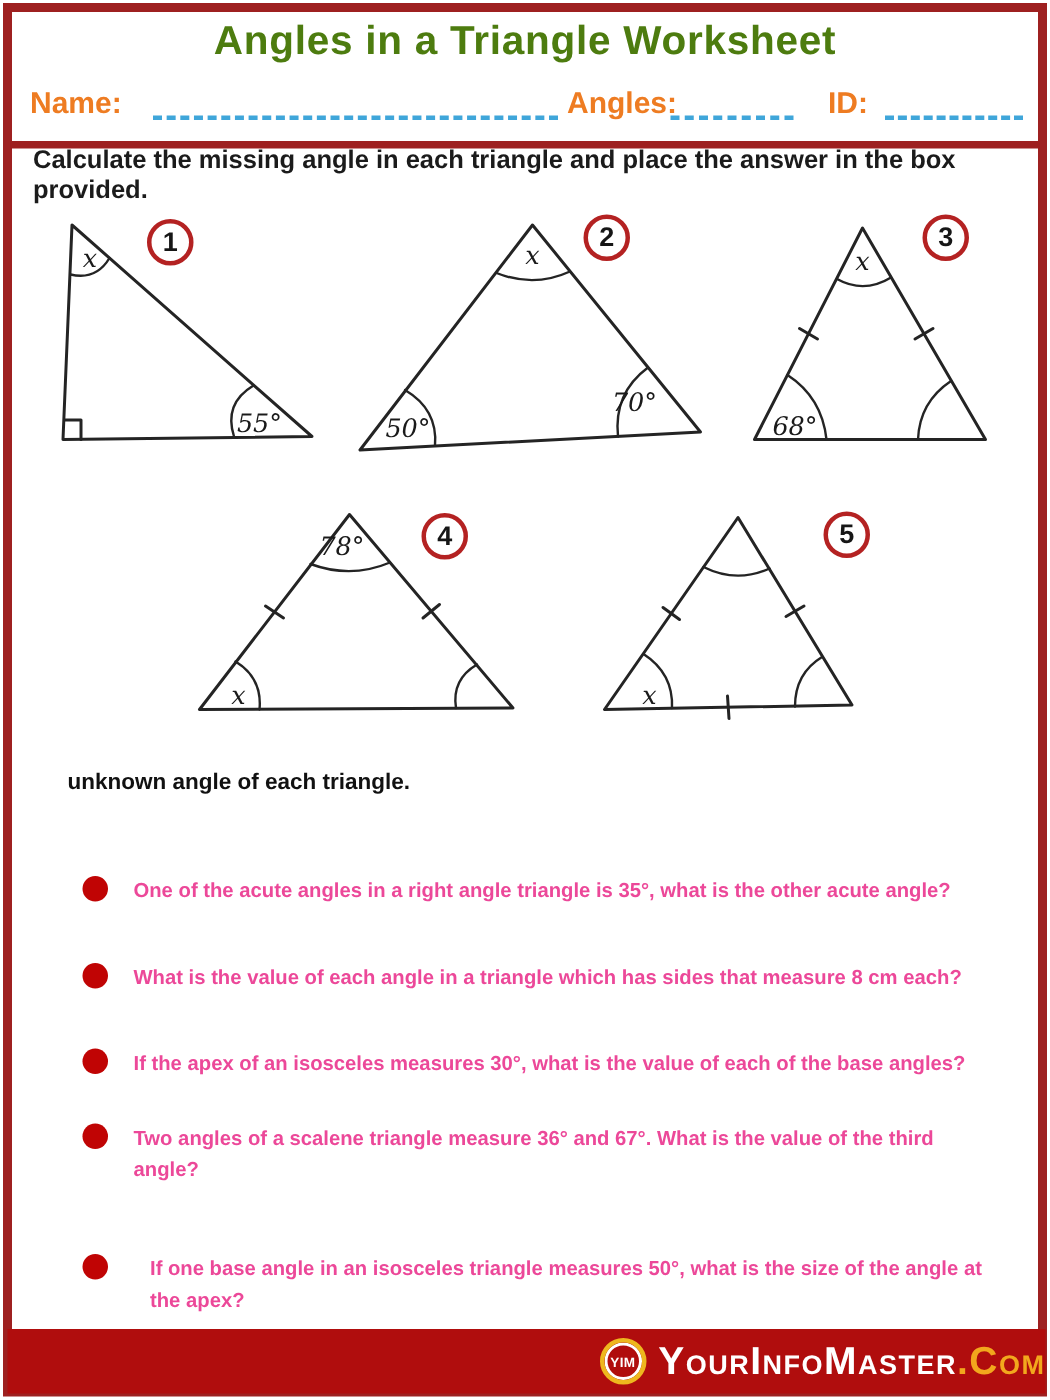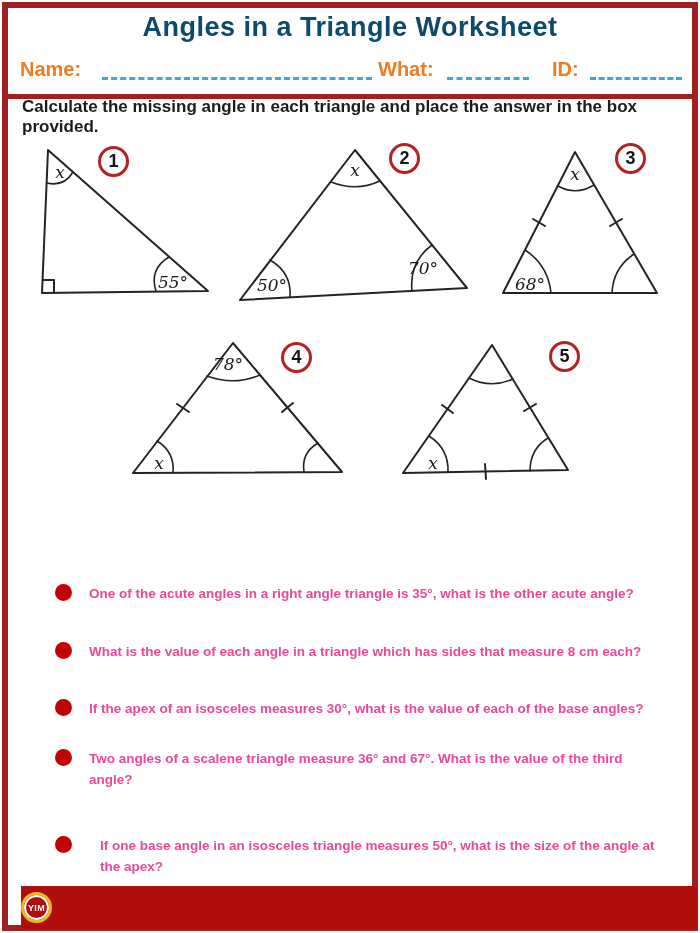--- a/index.html
+++ b/index.html
@@ -13,21 +13,21 @@
   .frame {
     position:absolute; left:2px; top:2px; right:2px; bottom:2px;
     border:6px solid #9e2020;
     pointer-events:none;
   }
   
   .title {
     position:absolute; left:0; top:12px; width:100%;
     text-align:center;
     font-size:27px; font-weight:bold; letter-spacing:0.5px;
-    color:#0c4a6e;
+    color:#4d7c0f;
   }
   .field-label {
     position:absolute;
     font-size:20px; font-weight:bold; color:#ee7c22;
   }
   .field-line {
     position:absolute;
     border-bottom:3px dashed #3fa6da;
     height:1px;
   }
@@ -68,23 +68,23 @@
   .q-bullet {
     width:17px; height:17px; border-radius:50%;
     background:#c00404; flex:0 0 17px; margin-top:1px;
   }
   .q-text {
     margin-left:17px; width:575px;
     font-size:13.5px; font-weight:bold; color:#ec4899; line-height:21px;
   }
   
   .footer {
-    position:absolute; left:21px; right:3px; bottom:4px; height:43px;
+    position:absolute; left:5px; right:3px; bottom:4px; height:43px;
     background:#b00d0d;
-    display:flex; align-items:center; justify-content:flex-start;
+    display:flex; align-items:center; justify-content:flex-end;
   }
   .logo-circle {
     width:31px; height:31px; border-radius:50%;
     border:3px solid #eeb71e; background:#b00d0d;
     box-shadow:inset 0 0 0 2px #ffffff;
     display:flex; align-items:center; justify-content:center;
     margin-right:8px; flex:0 0 31px;
   }
   .logo-text {
     color:#ffffff; font-size:9px; font-weight:bold; letter-spacing:0.3px;
@@ -98,21 +98,21 @@
 </head>
 <body>
 
 <div class="frame"></div>
 
 <div class="title">Angles in a Triangle Worksheet</div>
 
 <div class="field-label" style="left:20px; top:58px;text-align:right;">Name:</div>
 <div class="field-line" style="left:102px; top:77px; width:270px;"></div>
 
-<div class="field-label" style="left:378px; top:58px;">What:</div>
+<div class="field-label" style="left:378px; top:58px;">Angles:</div>
 <div class="field-line" style="left:447px; top:77px; width:82px;"></div>
 
 <div class="field-label" style="left:552px; top:58px;">ID:</div>
 <div class="field-line" style="left:590px; top:77px; width:92px;"></div>
 
 <div class="divider"></div>
 
 <div class="instruction">Calculate the missing angle in each triangle and place the answer in the box provided.</div>
 
 <svg class="tri" style="left:18px; top:143px;" width="200" height="162">
@@ -166,20 +166,21 @@
   <line x1="131" y1="78" x2="143" y2="71"></line>
   <line x1="92" y1="131" x2="93" y2="146"></line>
   <path class="arc" d="M76,45 Q98,56 120,46"></path>
   <path class="arc" d="M55,139 Q56,116 36,103"></path>
   <path class="arc" d="M137,138 Q137,116 155,105"></path>
   <text x="40" y="136">x</text>
 </svg>
 <div class="badge" style="left:549px; top:341px;">5</div>
 
 <div class="section2">
+  <div>unknown angle of each triangle.</div>
 </div>
 
 <div class="question" style="top:583px;">
   <div class="q-bullet"></div>
   <div class="q-text">One of the acute angles in a right angle triangle is 35°, what is the other acute angle?</div>
 </div>
 <div class="question" style="top:641px;">
   <div class="q-bullet"></div>
   <div class="q-text">What is the value of each angle in a triangle which has sides that measure 8 cm each?</div>
 </div>
@@ -193,13 +194,14 @@
 </div>
 <div class="question" style="top:835px;gap:11px;">
   <div class="q-bullet"></div>
   <div class="q-text" style="width:560px;">If one base angle in an isosceles triangle measures 50°, what is the size of the angle at the apex?</div>
 </div>
 
 <div class="footer">
   <div class="logo-circle">
     <span class="logo-text">YIM</span>
   </div>
+  <div class="brand"><span>YourInfoMaster</span><span class="domain">.Com</span></div>
 </div>
 
 </body></html>

